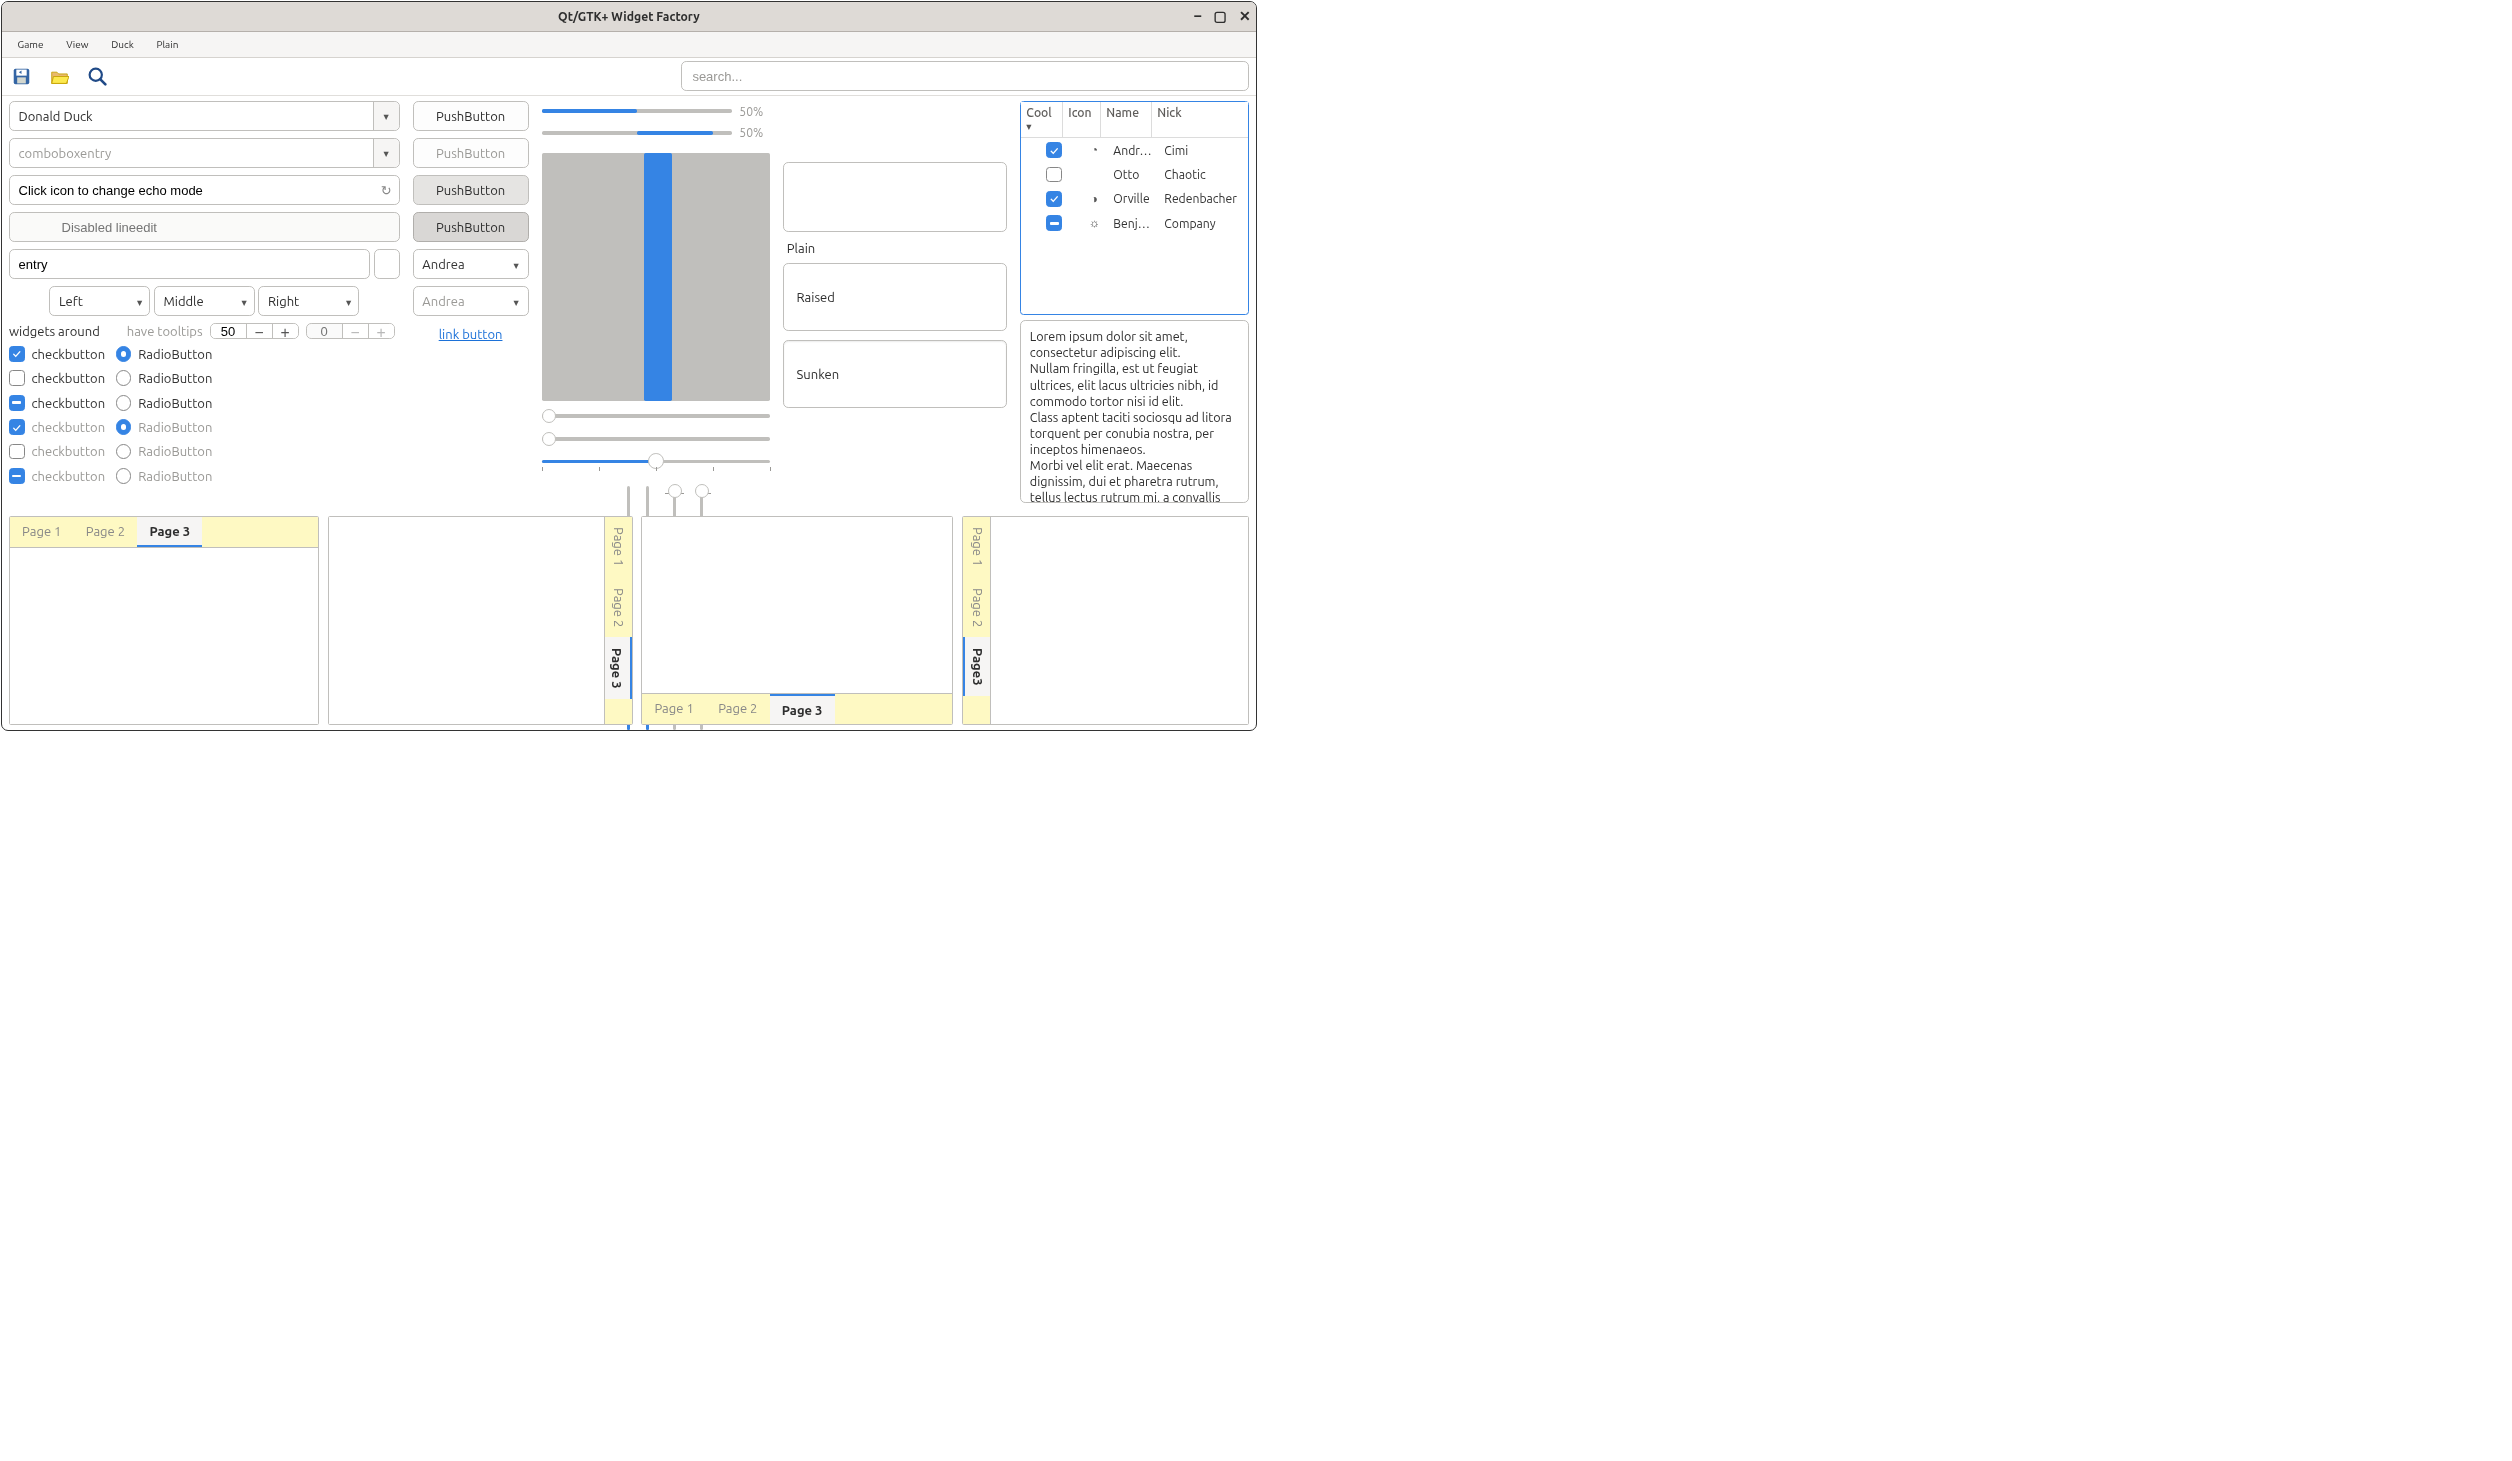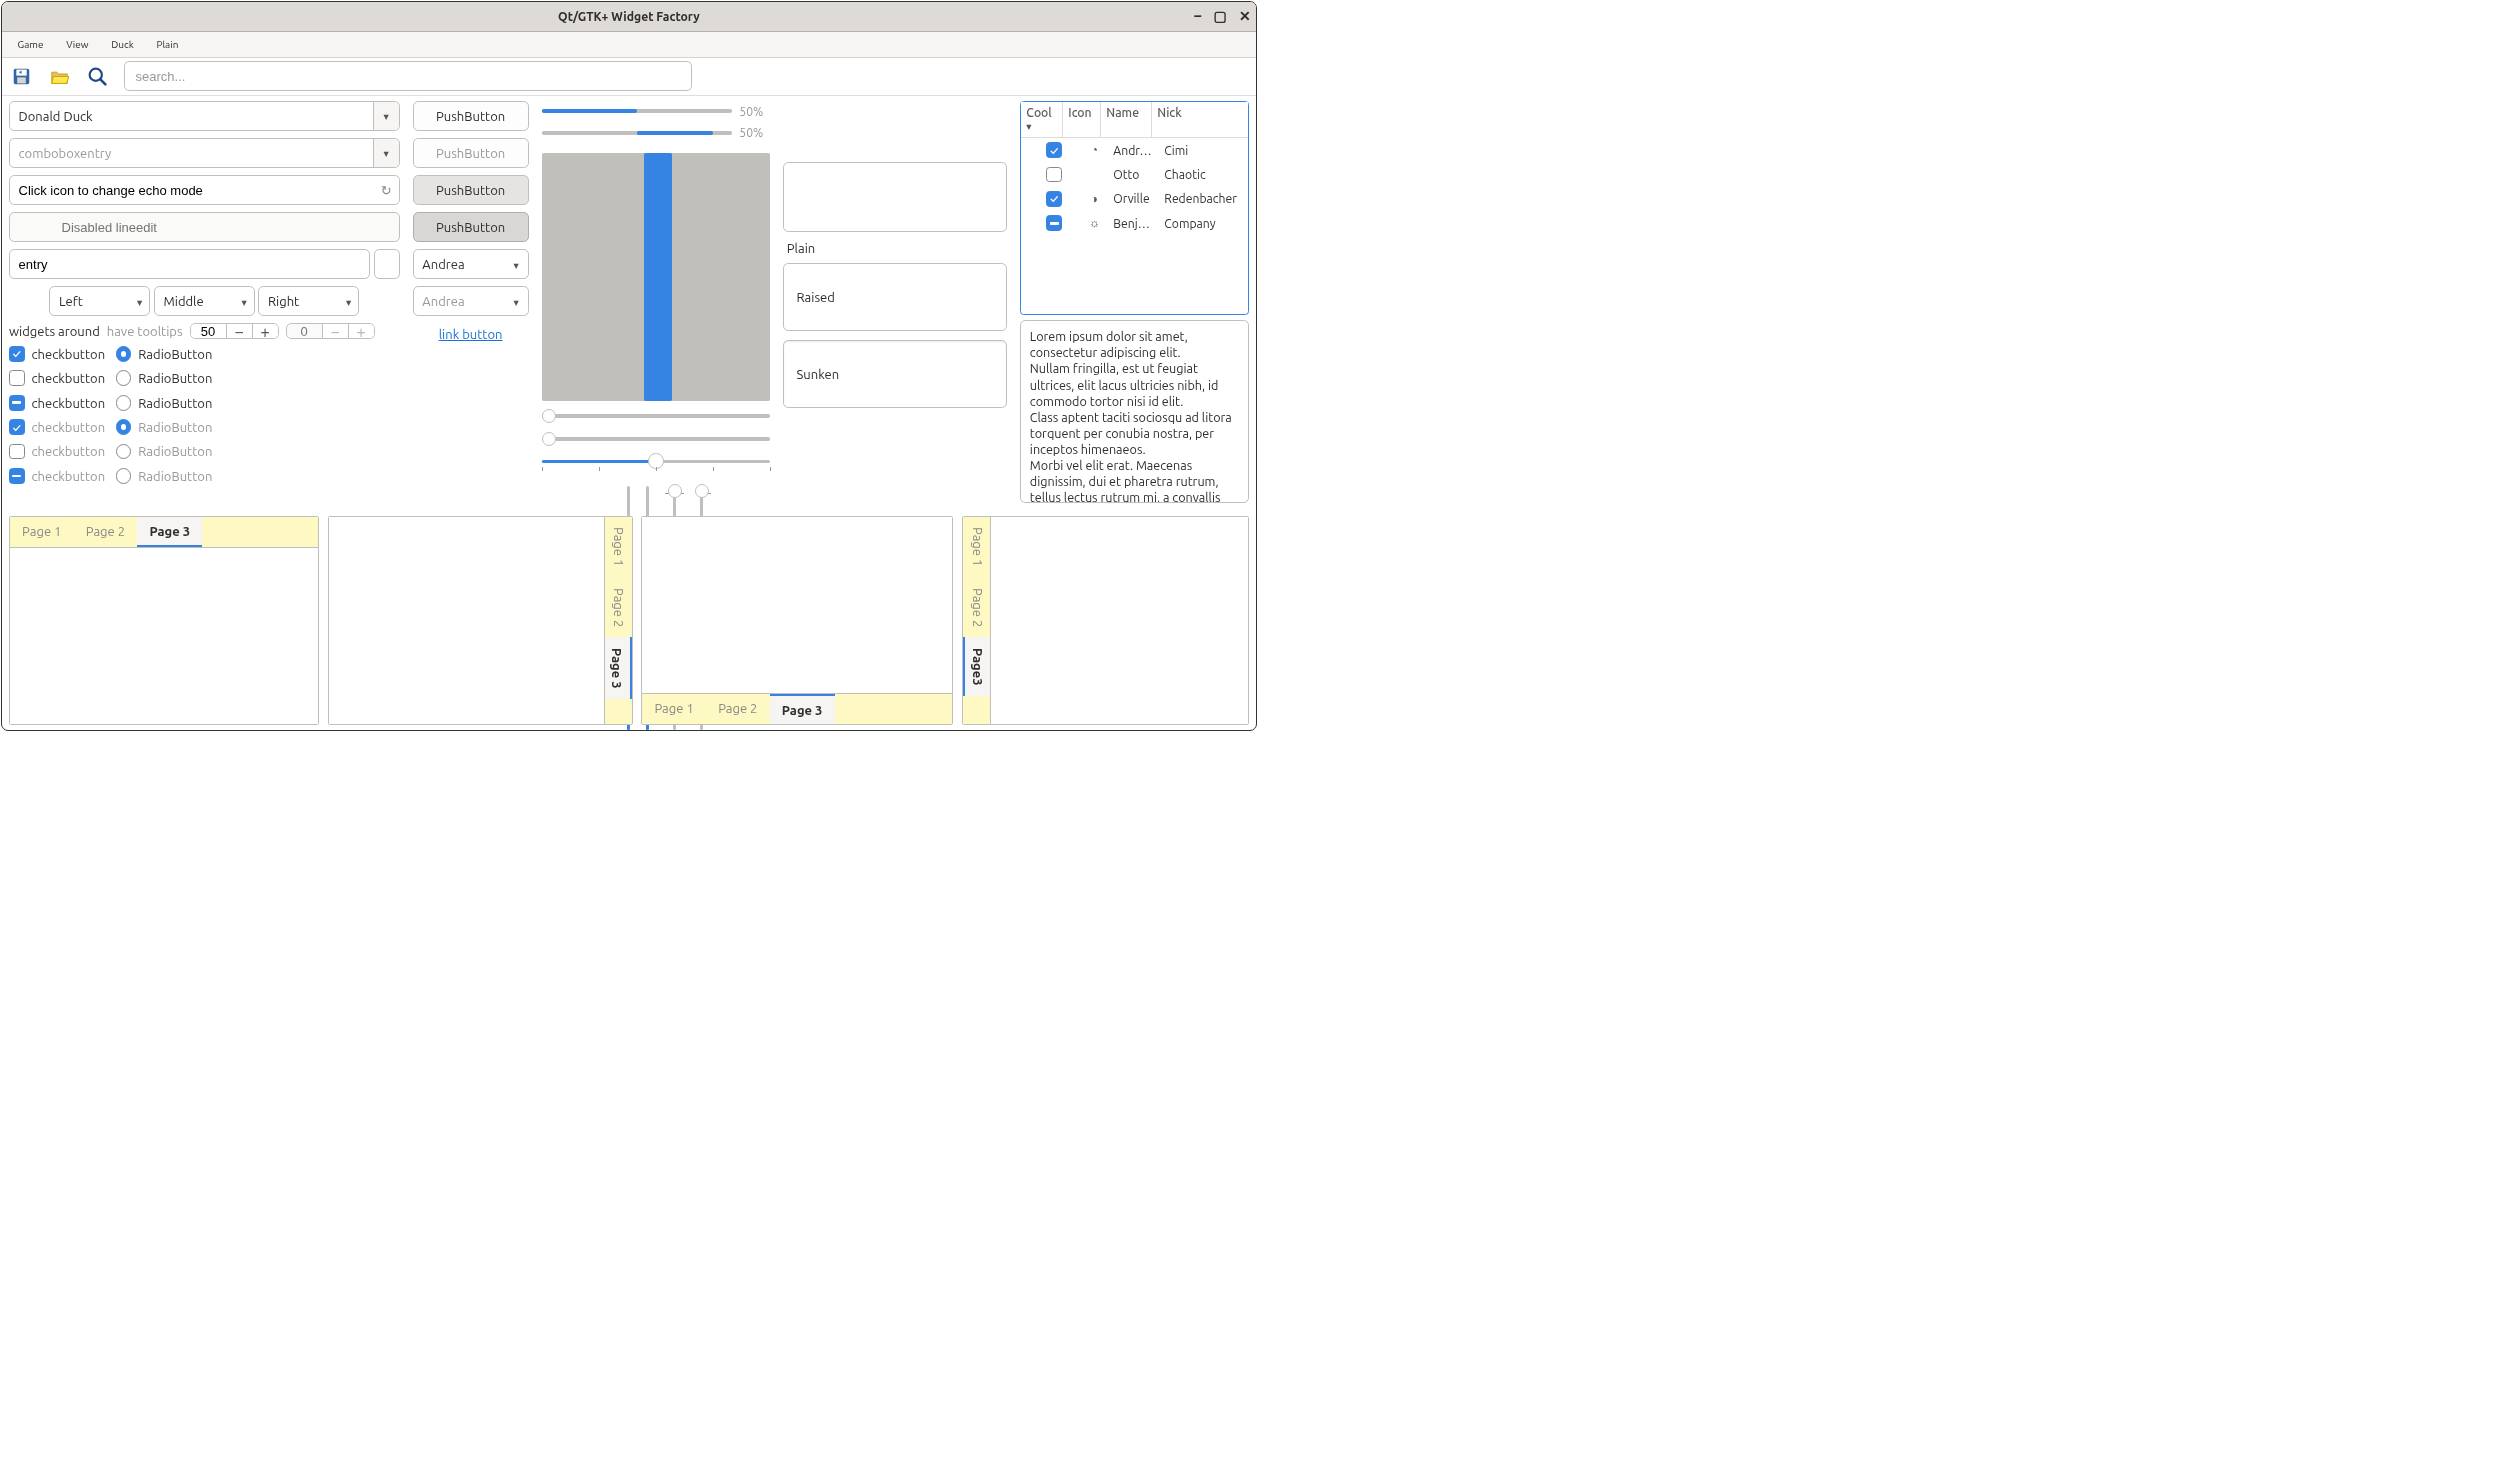--- a/index.html
+++ b/index.html
@@ -54,21 +54,21 @@
   .menubar .menu-item { padding: 3.5px 10.5px; color: #2e2e2e; font-size: 10px; }
   .toolbar {
     height: 38px;
     display: flex;
     align-items: center;
     padding: 0 7px;
     gap: 14px;
     border-bottom: 0.9px solid #e0dedb;
   }
   .toolbar .tbicon { width: 24.4px; height: 24.4px; display:flex;align-items:center;justify-content:center;}
-  .search-wrap { flex: 1; display: flex; }
+  .search-wrap { flex: 1; display: flex; justify-content: flex-end; }
   .search-input {
     width: 568px;
     height: 30px;
     border: 0.9px solid #c0bfbc;
     border-radius: 5.2px;
     padding: 0 10.5px;
     font-size: 13px;
     color: #333;
   }
   .search-input::placeholder { color: #9a9996; }
@@ -107,21 +107,21 @@
   .entry .echo-icon { padding-right:7px; color:#888; }
   .entry-with-btn { display:flex; gap:3.5px; }
   .entry-with-btn .entry { flex:1; }
   .entry-with-btn .extra-btn { width:26px;height:30px;border:0.9px solid #c0bfbc;border-radius:5.2px;background:#fff;}
 
   .hpos-group { display:flex; justify-content:center; gap:3.5px; }
   .hpos-group .combo { width: 101px; }
 
   .spin-row { display:flex; align-items:center; gap:7px; }
   .spin-label1 { color:#2e2e2e; font-size:13px;}
-  .spin-label2 { color:#9a9996; font-size:13px;}
+  .spin-label2 { color:#9a9996; font-size:13px;margin-left:20px;}
   .spinbox { display:flex; border:0.9px solid #c0bfbc; border-radius:5.2px; height:16px; overflow:hidden;}
   .spinbox input { width:35px; border:none; text-align:center; font-size:13px; outline:none;}
   .spinbox button { width:26px; border:none; background:#fff; border-left:0.9px solid #c0bfbc; font-size:15.7px; color:#555;}
   .spinbox.disabled-spin button, .spinbox.disabled-spin input { color:#b8b8b8;}
 
   .check-radio-grid { display:flex; gap:10.5px; }
   .check-col, .radio-col { display:flex; flex-direction:column; gap:8.7px;}
   .cr-row { display:flex; align-items:center; gap:7px; font-size:13px;}
   .cr-row.dim { color:#9a9996;}
   .check, .radio { width:15.7px; height:15.7px; border:1.3px solid #878787; border-radius:3.5px; display:flex;align-items:center;justify-content:center; background:#fff;}

